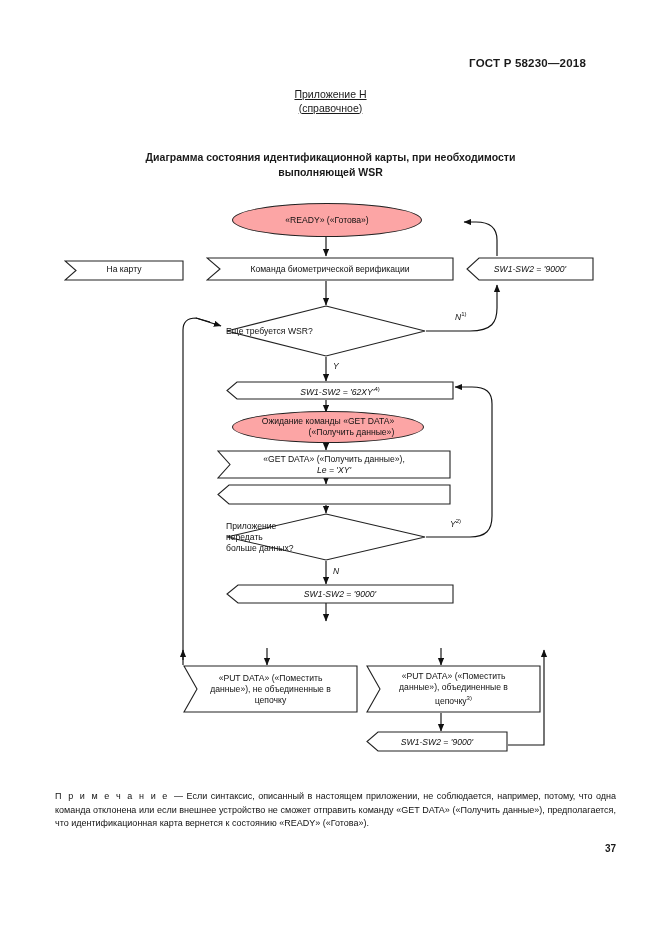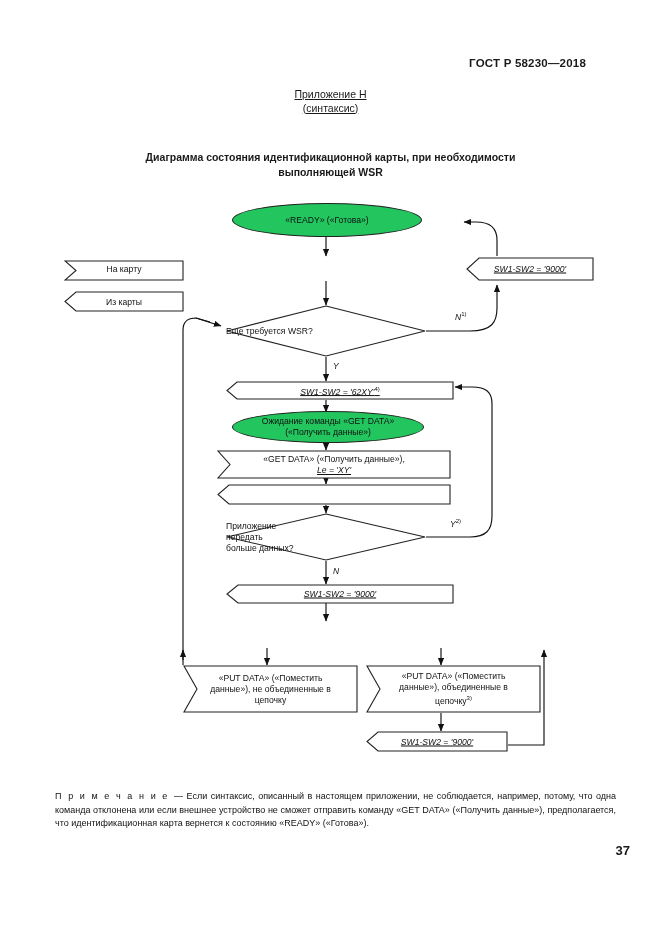--- a/index.html
+++ b/index.html
@@ -26,21 +26,21 @@
     font-size:10.5px;font-weight:bold;line-height:15px;
   }
 
   
   .node{position:absolute;box-sizing:border-box;
         display:flex;align-items:center;justify-content:center;
         text-align:center;font-size:8.6px;line-height:11px;
         color:#111;}
   .node .lbl{display:block;padding:0 6px;position:relative;z-index:2;}
 
-  .ellipse{border:1.1px solid #222;border-radius:50%;background:#22c55e;}
+  .ellipse{border:1.1px solid #222;border-radius:50%;background:#fca5a5;text-align:right;}
 
   
   .shapebox{position:absolute;}
   .shapebox svg{display:block;}
   .shapebox .lbl{
     position:absolute;left:0;right:0;top:50%;transform:translateY(-50%);
     text-align:center;font-size:8.6px;line-height:11px;padding:0 14px;
     box-sizing:border-box;color:#111;
   }
 
@@ -53,35 +53,35 @@
     position:absolute;font-size:8.5px;font-style:italic;color:#111;white-space:nowrap;
   }
   .sup{font-size:6px;vertical-align:super;font-style:normal;}
 
   .note{
     position:absolute;left:55px;right:45px;top:790px;
     font-size:9px;line-height:13.6px;text-align:justify;color:#111;
   }
   .note .sp{letter-spacing:1.6px;}
 
-  .folio{position:absolute;right:31px;top:843px;font-size:13px;font-weight:bold;}
+  .folio{position:absolute;right:45px;top:843px;font-size:10px;font-weight:bold;}
 
   svg.wires{position:absolute;left:0;top:0;width:661px;height:935px;pointer-events:none;}
-  .it{font-style:italic;text-decoration:underline;}
+  .it{font-style:italic;}
 </style>
 </head>
 <body>
 
 <div class="page">
 
   <div class="std-header">ГОСТ Р 58230—2018</div>
 
   <div class="annex">
     <span>Приложение Н</span>
-    <span class="annex-line2">(синтаксис)</span>
+    <span class="annex-line2">(справочное)</span>
   </div>
 
   <div class="diagram-title">
     <span>Диаграмма состояния идентификационной карты, при необходимости</span><br>
     <span>выполняющей WSR</span>
   </div>
 
   <svg class="wires" viewBox="0 0 661 935">
     <defs>
       <marker id="ah" markerWidth="9" markerHeight="9" refX="7.2" refY="3.2" orient="auto" markerUnits="userSpaceOnUse">
@@ -133,27 +133,27 @@
     <span class="lbl">«READY» («Готова»)</span>
   </div>
 
   <div class="shapebox" style="left:64px;top:260px;width:120px;height:17px;">
     <svg width="120" height="21" viewBox="0 0 120 21">
       <path d="M1,1 L119,1 L119,20 L1,20 L12,10.5 Z" fill="#fff" stroke="#222" stroke-width="1.1"></path>
     </svg>
     <span class="lbl">На карту</span>
   </div>
 
-  <div class="shapebox" style="left:64px;top:291px;width:120px;height:21px;">
-    <svg width="120" height="21" viewBox="0 0 120 21">
-      <path d="M12,1 L119,1 L119,20 L12,20 L1,10.5 Z" fill="#fff" stroke="#222" stroke-width="1.1"></path>
-    </svg>
-    <span class="lbl">Из карты</span>
-  </div>
-
+
+  <div class="shapebox" style="left:206px;top:257px;width:248px;height:24px;">
+    <svg width="248" height="24" viewBox="0 0 248 24">
+      <path d="M1,1 L247,1 L247,23 L1,23 L14,12 Z" fill="#fff" stroke="#222" stroke-width="1.1"></path>
+    </svg>
+    <span class="lbl">Команда биометрической верификации</span>
+  </div>
 
   <div class="shapebox" style="left:466px;top:257px;width:128px;height:24px;">
     <svg width="128" height="24" viewBox="0 0 128 24">
       <path d="M13,1 L127,1 L127,23 L13,23 L1,12 Z" fill="#fff" stroke="#222" stroke-width="1.1"></path>
     </svg>
     <span class="lbl it">SW1-SW2 = '9000'</span>
   </div>
 
   <div class="shapebox" style="left:226px;top:305px;width:200px;height:52px;">
     <svg width="200" height="52" viewBox="0 0 200 52">

